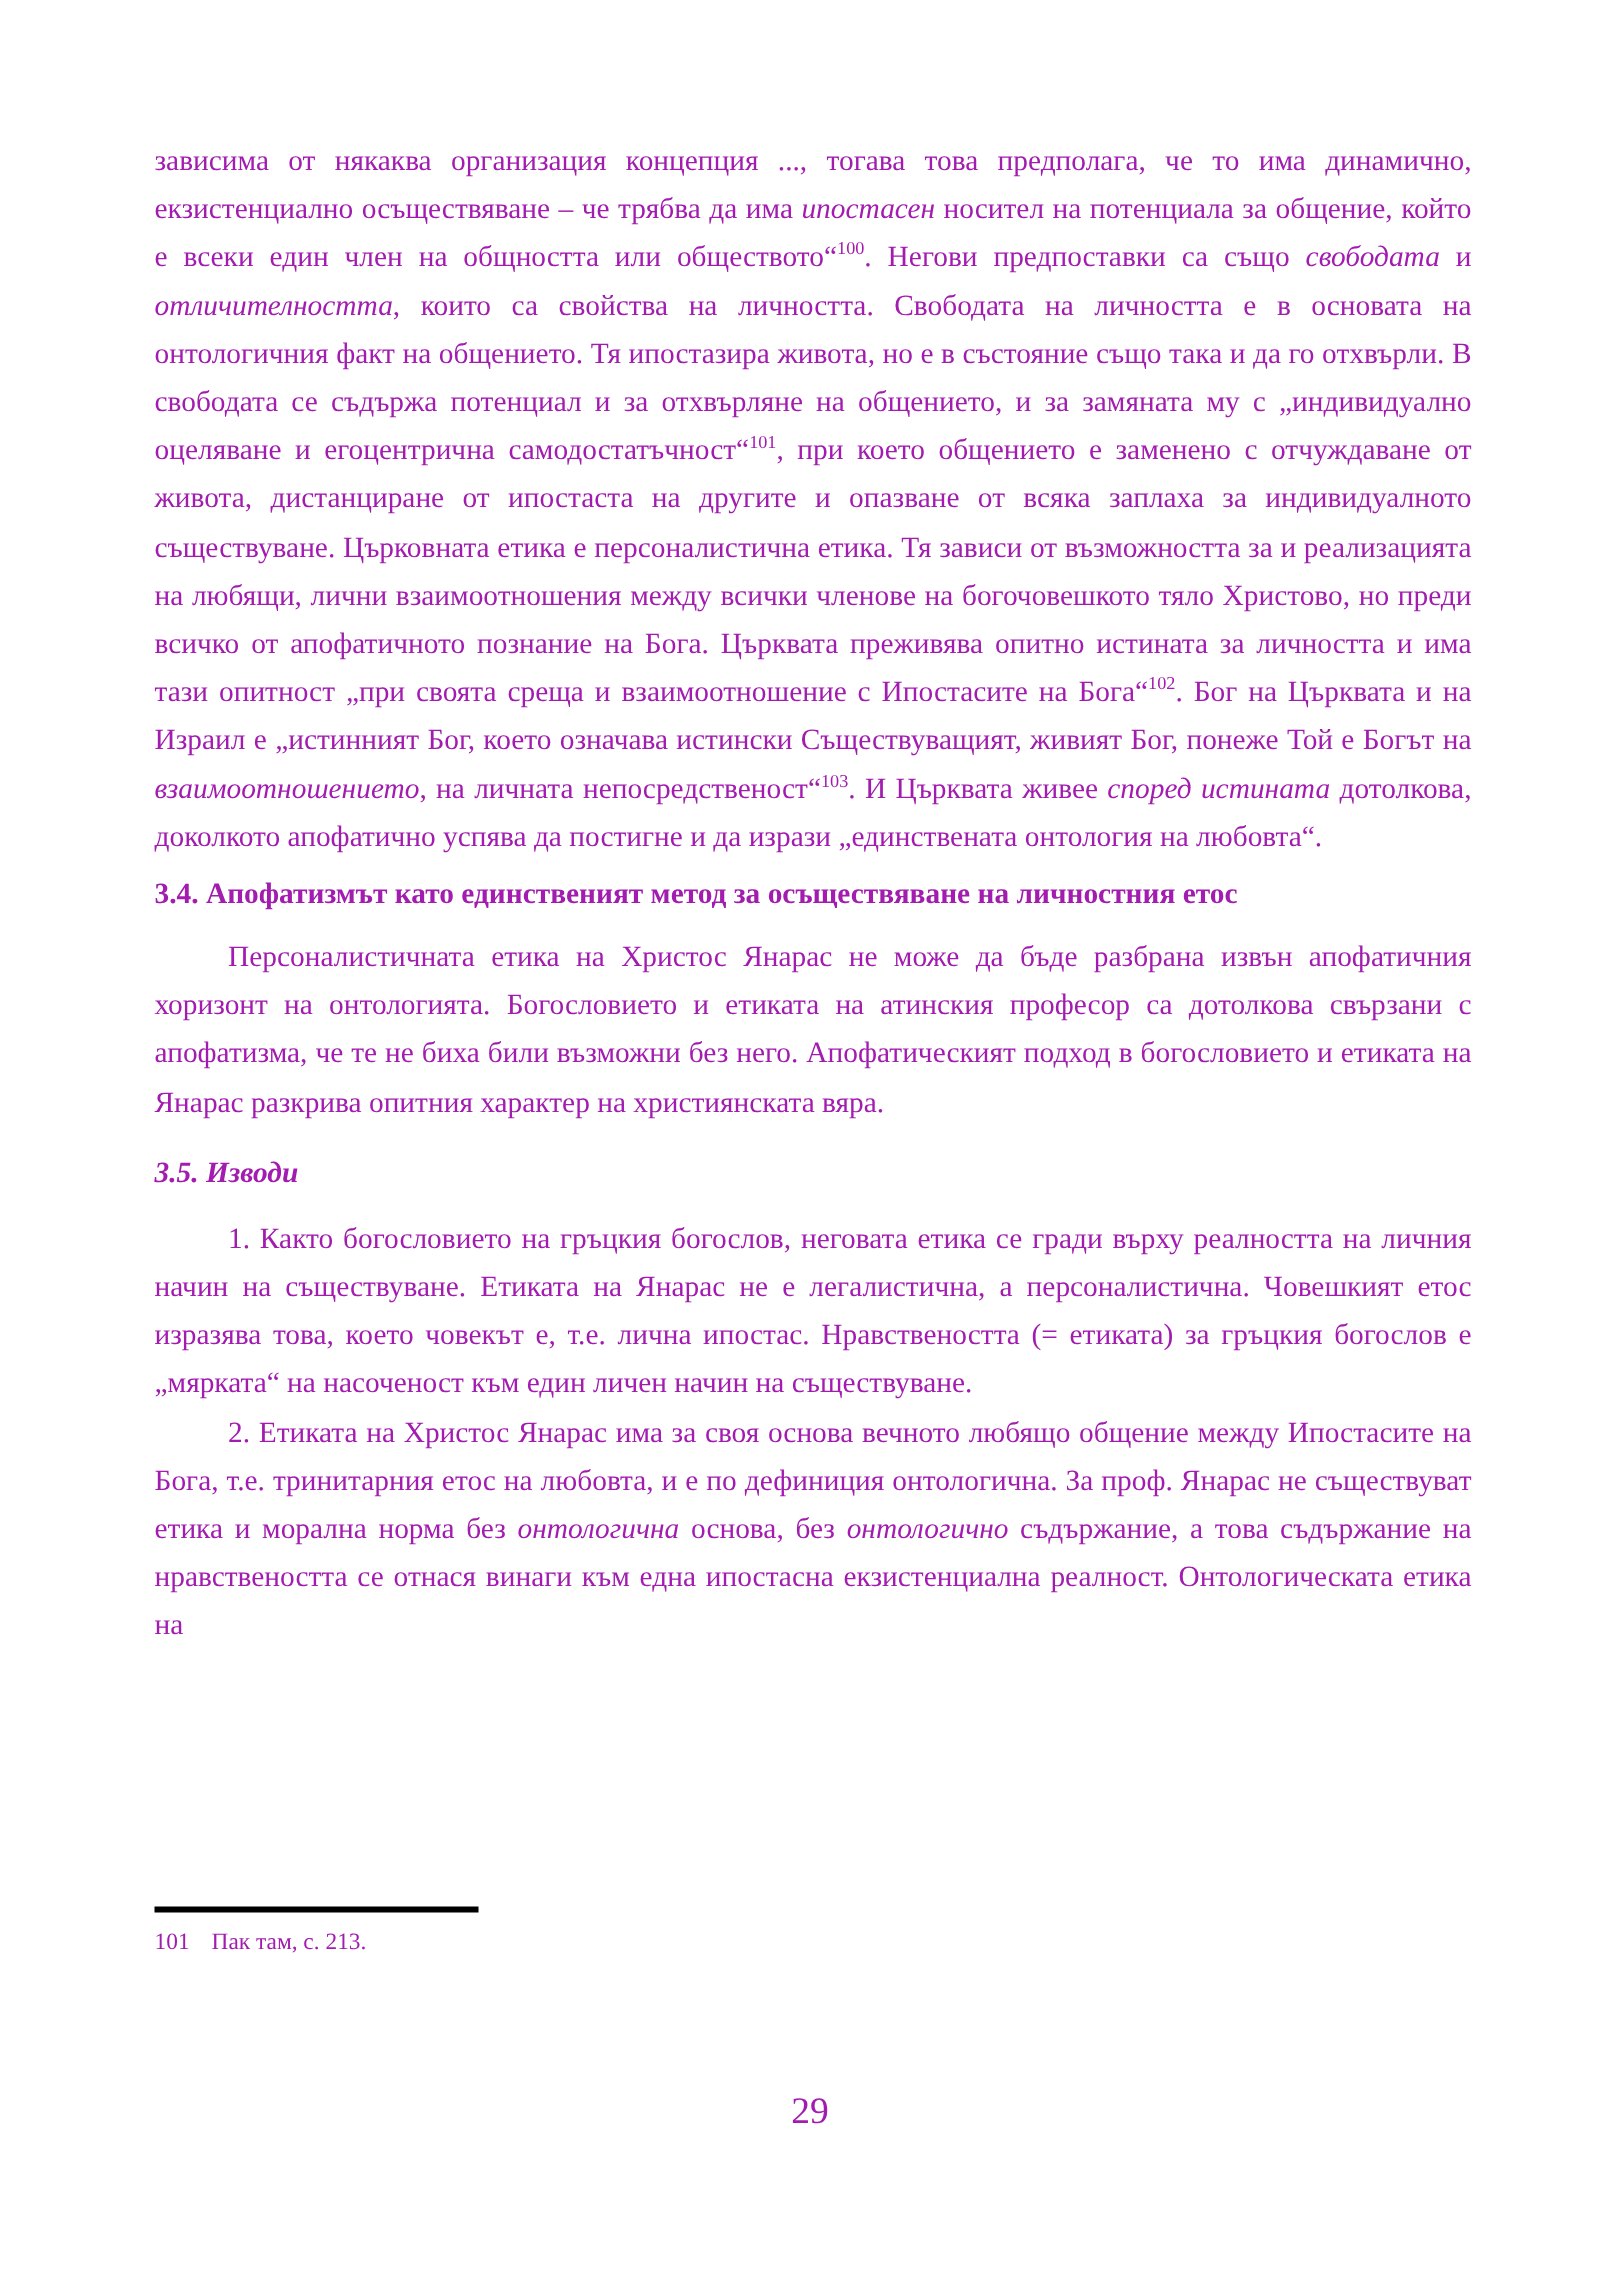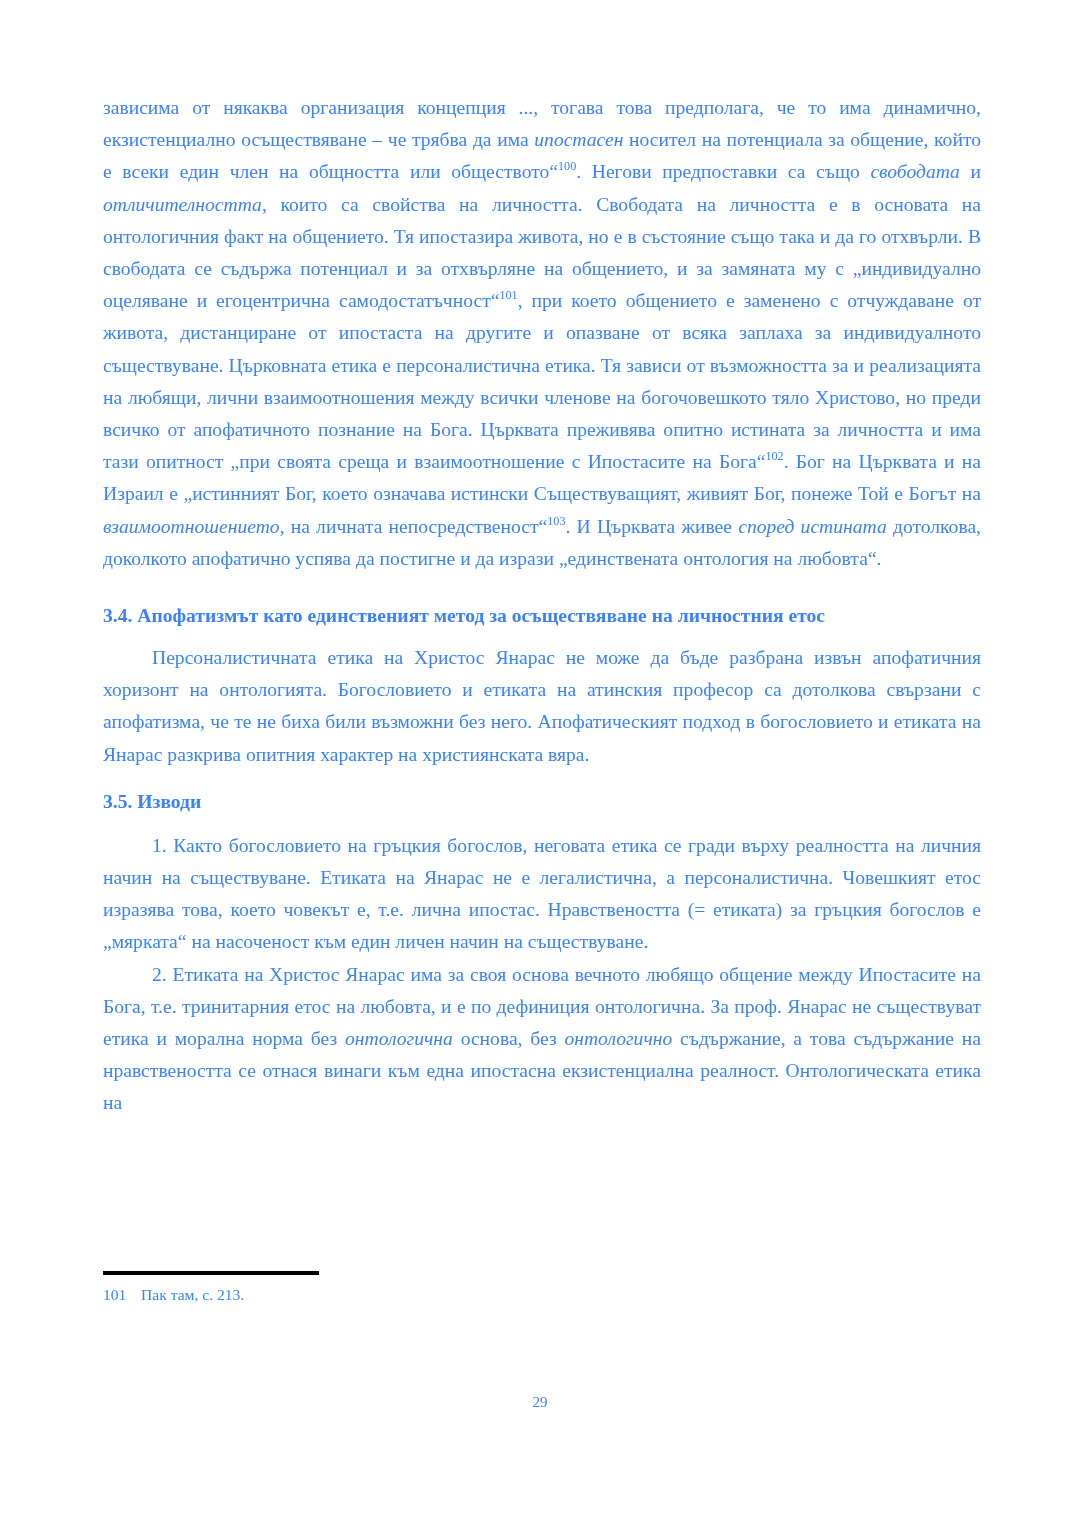--- a/index.html
+++ b/index.html
@@ -3,21 +3,21 @@
 <meta charset="utf-8">
 <style>
   * { margin: 0; padding: 0; box-sizing: border-box; }
   html, body { background: #ffffff; }
   .page {
     position: relative;
     width: 1080px;
     height: 1527px;
     background: #ffffff;
     font-family: "Liberation Serif", "DejaVu Serif", serif;
-    color: #3b82f6;
+    color: #a21caf;
     overflow: hidden;
   }
   .content {
     position: absolute;
     left: 103px;
     top: 92px;
     width: 878px;
   }
   .para {
     font-size: 19.6px;
@@ -26,22 +26,22 @@
     text-indent: 49px;
   }
   .para.no-indent { text-indent: 0; }
   .para.justify-last { text-align-last: justify; }
   .heading {
     font-size: 19.6px;
     line-height: 32px;
     font-weight: 700;
     text-align: left;
   }
-  .heading.h34 { margin: 25px 0 10px 0; }
-  .heading.h35 { margin: 15px 0 12px 0; }
+  .heading.h34 { margin: 6px 0 10px 0; }
+  .heading.h35 { margin: 15px 0 12px 0; font-style: italic; }
   sup { font-size: 0.62em; vertical-align: super; line-height: 0; }
   .footnotes {
     position: absolute;
     left: 103px;
     top: 1271px;
     width: 878px;
     font-size: 15.6px;
     line-height: 22.4px;
   }
   .fn-sep {
@@ -51,21 +51,21 @@
     margin-bottom: 9px;
   }
   .footnote { white-space: normal; }
   .fn-num { display: inline-block; min-width: 38px; }
   .page-number {
     position: absolute;
     top: 1394px;
     left: 0;
     width: 100%;
     text-align: center;
-    font-size: 15px;
+    font-size: 25px;
   }
 </style>
 </head>
 <body>
 
 <div class="page">
 
   <main class="content">
     <p class="para no-indent"><span>зависима от някаква организация концепция ..., тогава това предполага, че то има динамично, екзистенциално осъществяване – че трябва да има </span><span style="font-style: italic;">ипостасен</span><span> носител на потенциала за общение, който е всеки един член на общността или обществото“</span><sup>100</sup><span>. Негови предпоставки са също </span><span style="font-style: italic;">свободата</span><span> и </span><span style="font-style: italic;">отличителността</span><span>, които са свойства на личността. Свободата на личността е в основата на онтологичния факт на общението. Тя ипостазира живота, но е в състояние също така и да го отхвърли. В свободата се съдържа потенциал и за отхвърляне на общението, и за замяната му с „индивидуално оцеляване и егоцентрична самодостатъчност“</span><sup>101</sup><span>, при което общението е заменено с отчуждаване от живота, дистанциране от ипостаста на другите и опазване от всяка заплаха за индивидуалното съществуване. Църковната етика е персоналистична етика. Тя зависи от възможността за и реализацията на любящи, лични взаимоотношения между всички членове на богочовешкото тяло Христово, но преди всичко от апофатичното познание на Бога. Църквата преживява опитно истината за личността и има тази опитност „при своята среща и взаимоотношение с Ипостасите на Бога“</span><sup>102</sup><span>. Бог на Църквата и на Израил е „истинният Бог, което означава истински Съществуващият, живият Бог, понеже Той е Богът на </span><span style="font-style: italic;">взаимоотношението</span><span>, на личната непосредственост“</span><sup>103</sup><span>. И Църквата живее </span><span style="font-style: italic;">според истината</span><span> дотолкова, доколкото апофатично успява да постигне и да изрази „единствената онтология на любовта“.</span></p>
 

